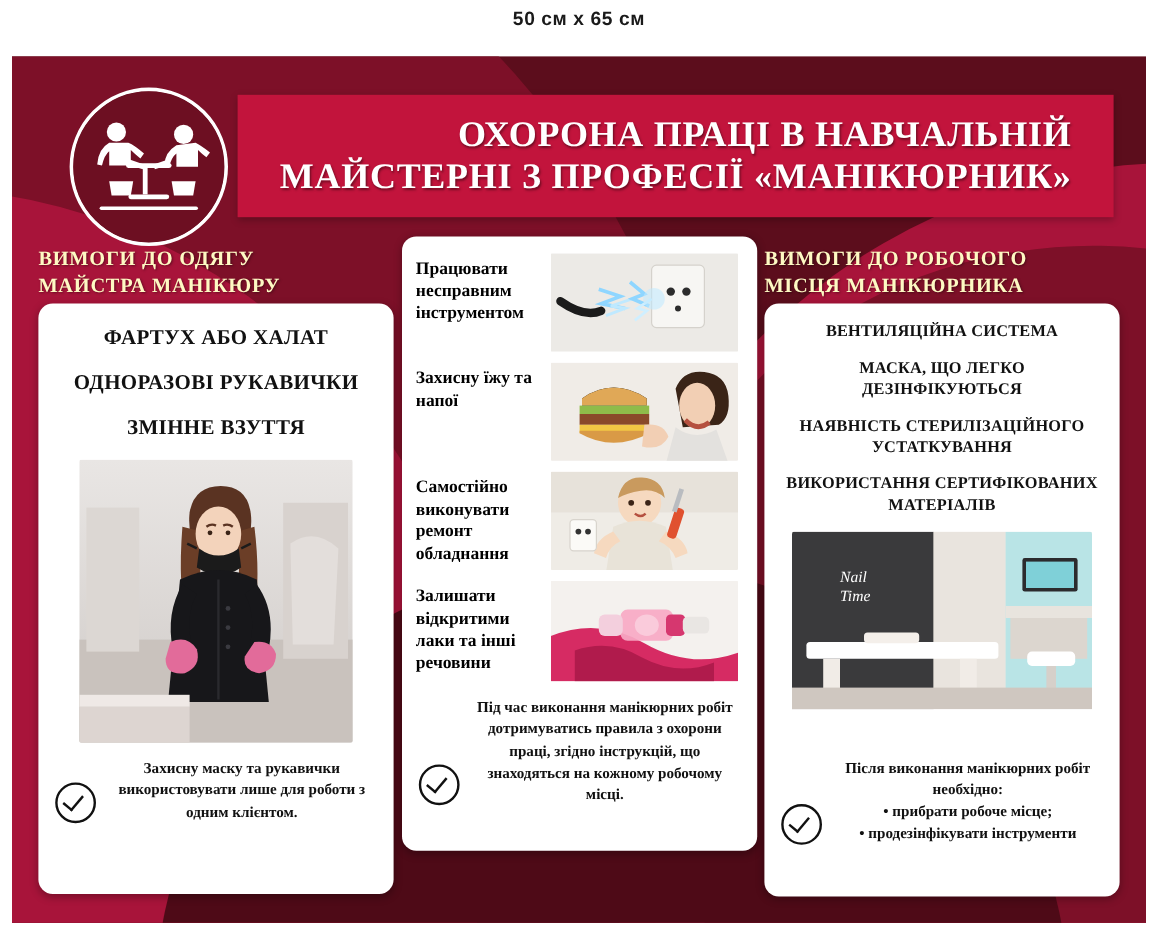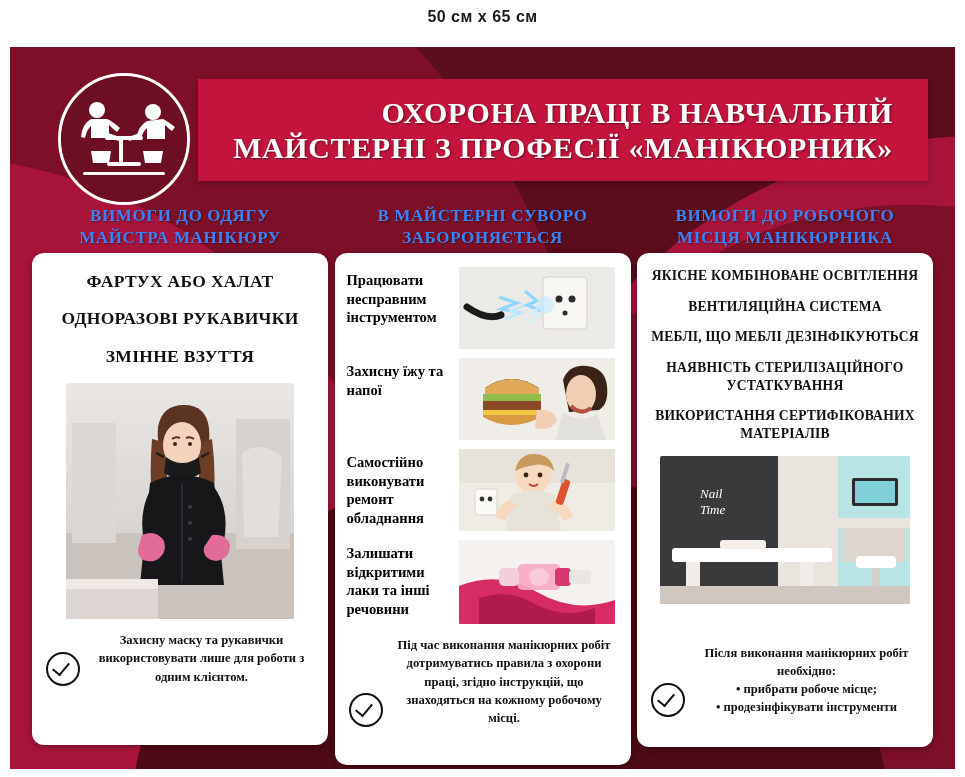--- a/index.html
+++ b/index.html
@@ -133,22 +133,22 @@
     display: flex;
     justify-content: space-between;
     padding: 0 22px;
     box-sizing: border-box;
   }
   .col {
     width: 296px;
     position: relative;
   }
   .col-head {
-    color: #3b82f6;
-    text-align: center;
+    color: #fef9c3;
+    text-align: left;
     font-weight: bold;
     font-size: 17px;
     line-height: 1.28;
     letter-spacing: 0.6px;
     text-shadow: 1px 1px 2px rgba(0,0,0,0.4);
     height: 56px;
     padding-top: 8px;
     box-sizing: border-box;
   }
   .card {
@@ -372,24 +372,20 @@
           </div>
 
           <div class="note">
             <div class="check"></div>
             <div class="note-text">Захисну маску та рукавички використовувати лише для роботи з одним клієнтом.</div>
           </div>
         </div>
       </div>
 
       <div class="col">
-        <div class="col-head">
-          <div>В МАЙСТЕРНІ СУВОРО</div>
-          <div>ЗАБОРОНЯЄТЬСЯ</div>
-        </div>
         <div class="card c2">
 
           <div class="ban-row">
             <div class="ban-label">Працювати несправним інструментом</div>
             <div class="ban-img">
               <svg class="img-base" viewBox="0 0 156 84" preserveAspectRatio="none">
                 <rect width="156" height="84" fill="#eceae6"></rect>
                 <rect x="84" y="10" width="44" height="52" rx="4" fill="#f7f6f3" stroke="#d5d2cc"></rect>
                 <circle cx="100" cy="32" r="3.5" fill="#2c2c2c"></circle>
                 <circle cx="113" cy="32" r="3.5" fill="#2c2c2c"></circle>
@@ -477,23 +473,22 @@
         </div>
       </div>
 
       <div class="col">
         <div class="col-head">
           <div>ВИМОГИ ДО РОБОЧОГО</div>
           <div>МІСЦЯ МАНІКЮРНИКА</div>
         </div>
         <div class="card c3">
           <ul class="req3">
-            <li>ЯКІСНЕ КОМБІНОВАНЕ ОСВІТЛЕННЯ</li>
             <li>ВЕНТИЛЯЦІЙНА СИСТЕМА</li>
-            <li>МЕБЛІ, ЩО МЕБЛІ ДЕЗІНФІКУЮТЬСЯ</li>
+            <li>МАСКА, ЩО ЛЕГКО ДЕЗІНФІКУЮТЬСЯ</li>
             <li>НАЯВНІСТЬ СТЕРИЛІЗАЦІЙНОГО УСТАТКУВАННЯ</li>
             <li>ВИКОРИСТАННЯ СЕРТИФІКОВАНИХ МАТЕРІАЛІВ</li>
           </ul>
 
           <div class="photo p3">
             <svg class="img-base" viewBox="0 0 250 148" preserveAspectRatio="none">
               <rect width="250" height="148" fill="#efeae4"></rect>
               <rect x="0" y="0" width="118" height="148" fill="#3a3a3c"></rect>
               <rect x="118" y="0" width="60" height="148" fill="#e9e4de"></rect>
               <rect x="178" y="0" width="72" height="148" fill="#b9e4e6"></rect>

